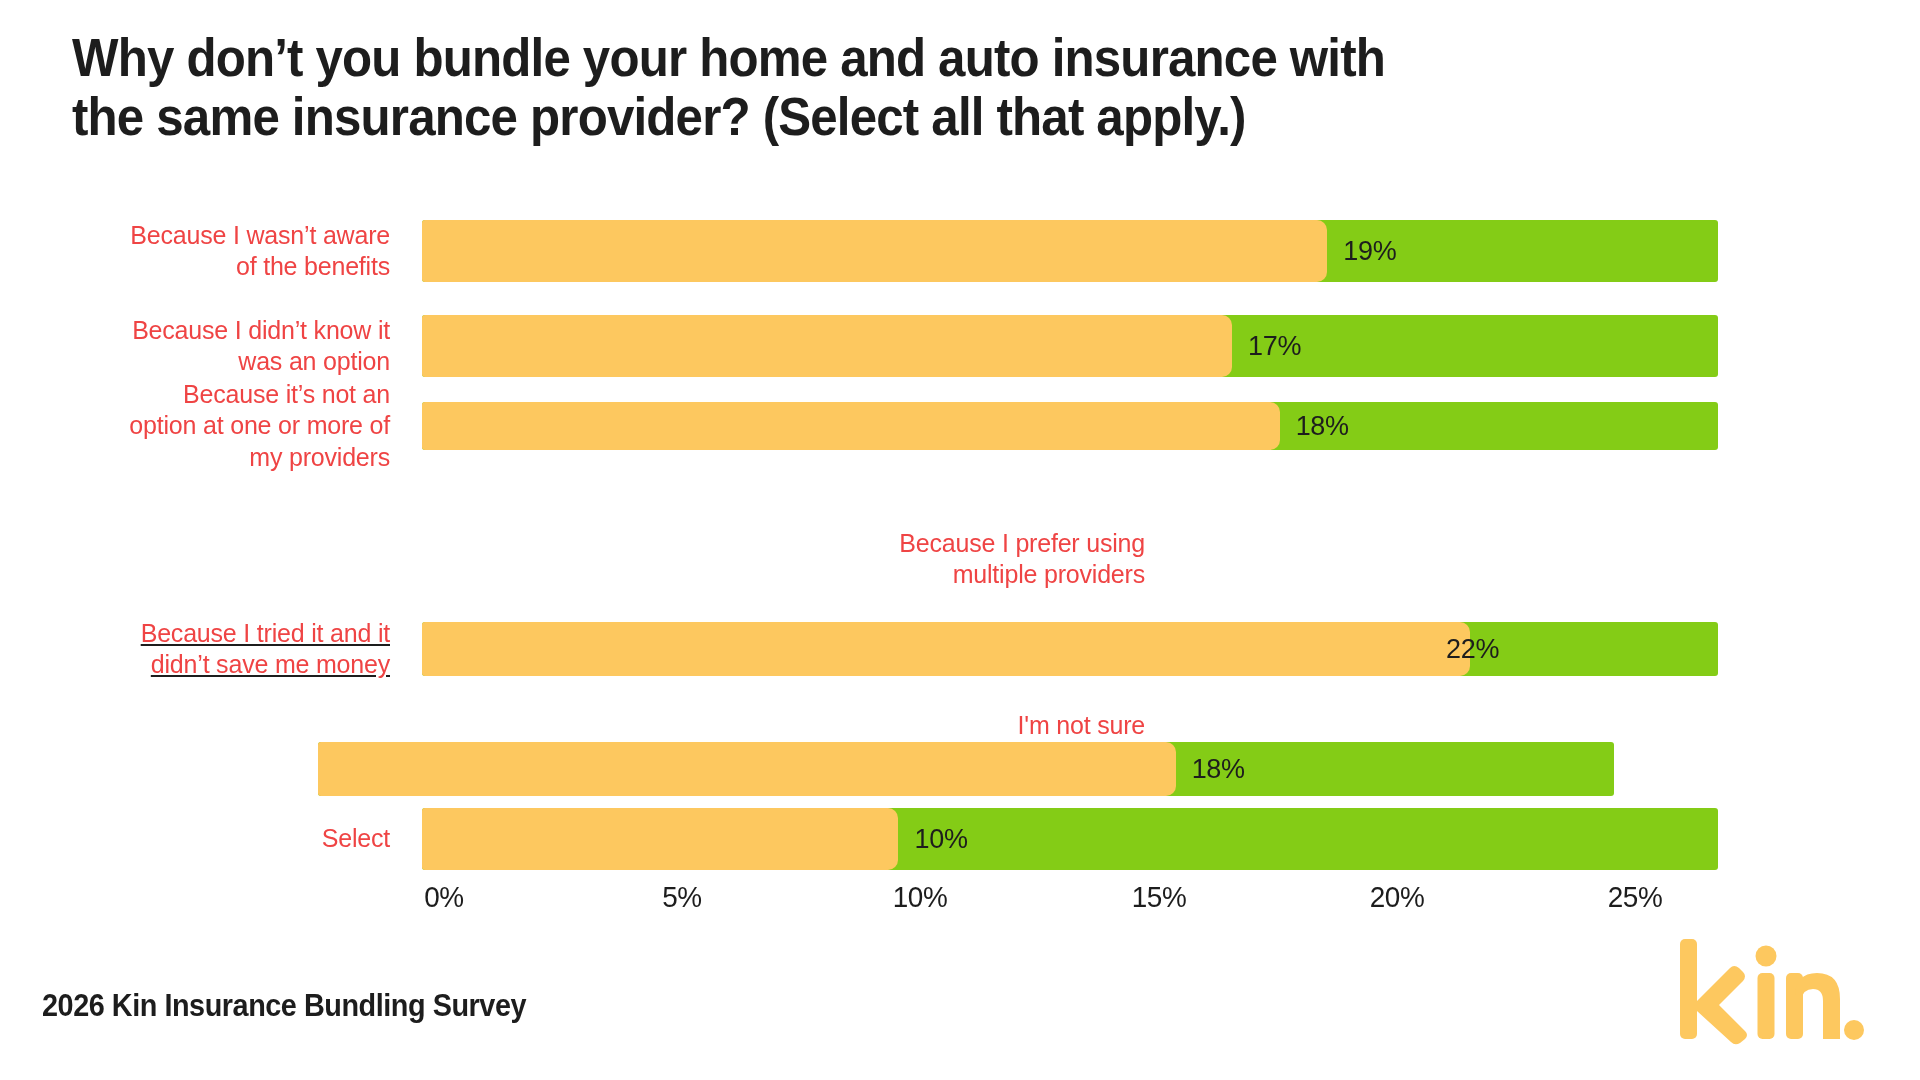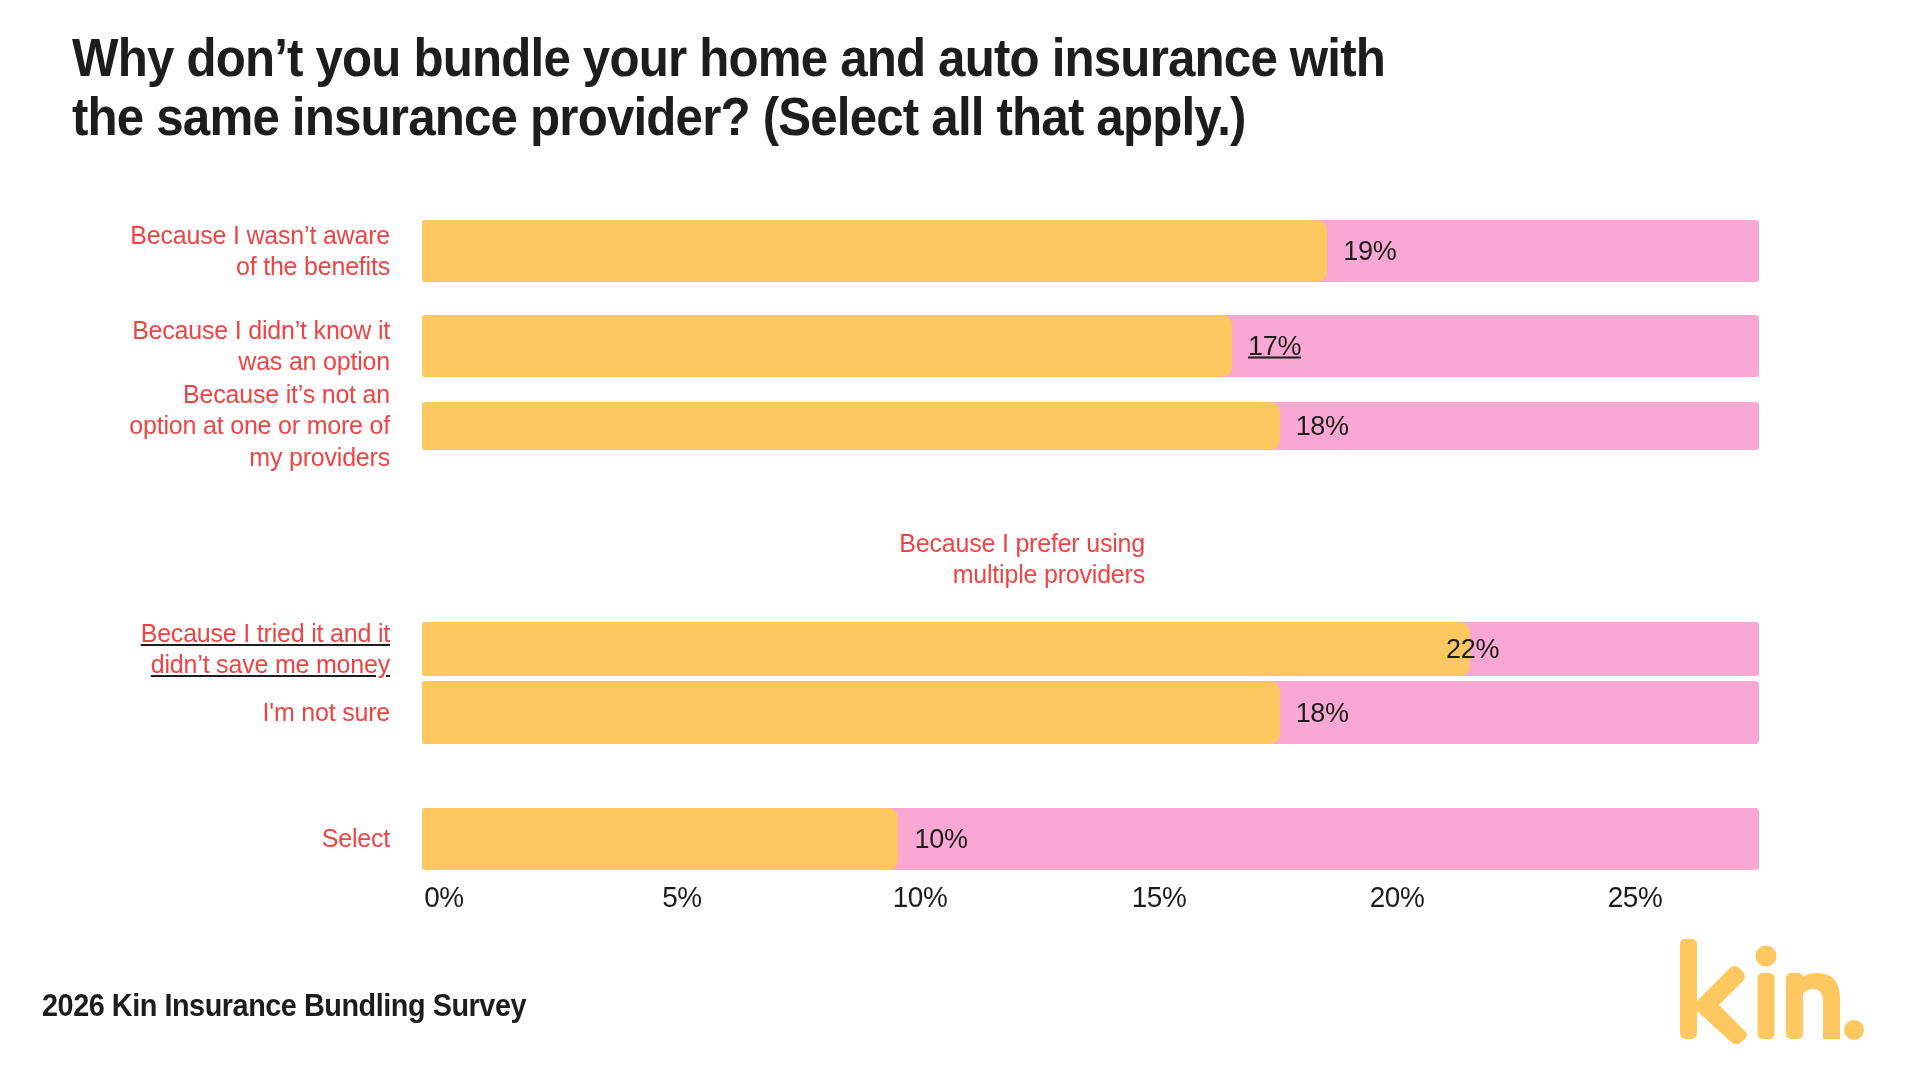--- a/index.html
+++ b/index.html
@@ -58,24 +58,23 @@
     line-height: 1.26;
     font-weight: 400;
     color: #ef4444;
     letter-spacing: -0.2px;
     white-space: pre-line;
   }
 
   .track {
     position: relative;
     height: 100%;
-    background: #f9a8d4;
+    background: #84cc16;
     border-radius: 3px;
     flex: 0 0 auto;
-    padding-left: 41px;
   }
 
   .bar {
     position: absolute;
     left: 0;
     top: 0;
     bottom: 0;
     background: #fdc85f;
     border-radius: 3px 10px 10px 3px;
   }
@@ -143,21 +142,21 @@
       <div class="track" style="width: 1296px; margin-left: 12px;">
         <div class="bar" style="width: 905.294px;"></div>
         <div class="bar-value" style="left: 921.294px;">19%</div>
       </div>
     </div>
     <div class="row" style="top: 105px; height: 62px;">
       <div class="row-label">Because I didn’t know it
 was an option</div>
       <div class="track" style="width: 1296px; margin-left: 12px;">
         <div class="bar" style="width: 810px;"></div>
-        <div class="bar-value" style="left: 826px; text-decoration: underline;">17%</div>
+        <div class="bar-value" style="left: 826px;">17%</div>
       </div>
     </div>
     <div class="row" style="top: 192px; height: 48px;">
       <div class="row-label">Because  it’s not an
 option at one or more of
 my providers</div>
       <div class="track" style="width: 1296px; margin-left: 12px;">
         <div class="bar" style="width: 857.647px;"></div>
         <div class="bar-value" style="left: 873.647px;">18%</div>
       </div>
@@ -167,21 +166,21 @@
 multiple providers</div>
     </div>
     <div class="row" style="top: 412px; height: 54px; text-decoration: underline;">
       <div class="row-label">Because I tried it and it
 didn’t save me money</div>
       <div class="track" style="width: 1296px; margin-left: 12px;">
         <div class="bar" style="width: 1048.24px;"></div>
         <div class="bar-value" style="left: 1024px;">22%</div>
       </div>
     </div>
-    <div class="row" style="top: 471px; height: 63px;">
+    <div class="row" style="top: 500px; height: 54px; flex-direction: column;">
       <div class="row-label">I'm not sure</div>
       <div class="track" style="width: 1296px; margin-left: 12px;">
         <div class="bar" style="width: 857.647px;"></div>
         <div class="bar-value" style="left: 873.647px;">18%</div>
       </div>
     </div>
     <div class="row" style="top: 598px; height: 62px;">
       <div class="row-label">Select</div>
       <div class="track" style="width: 1296px; margin-left: 12px;">
         <div class="bar" style="width: 476.471px;"></div>

